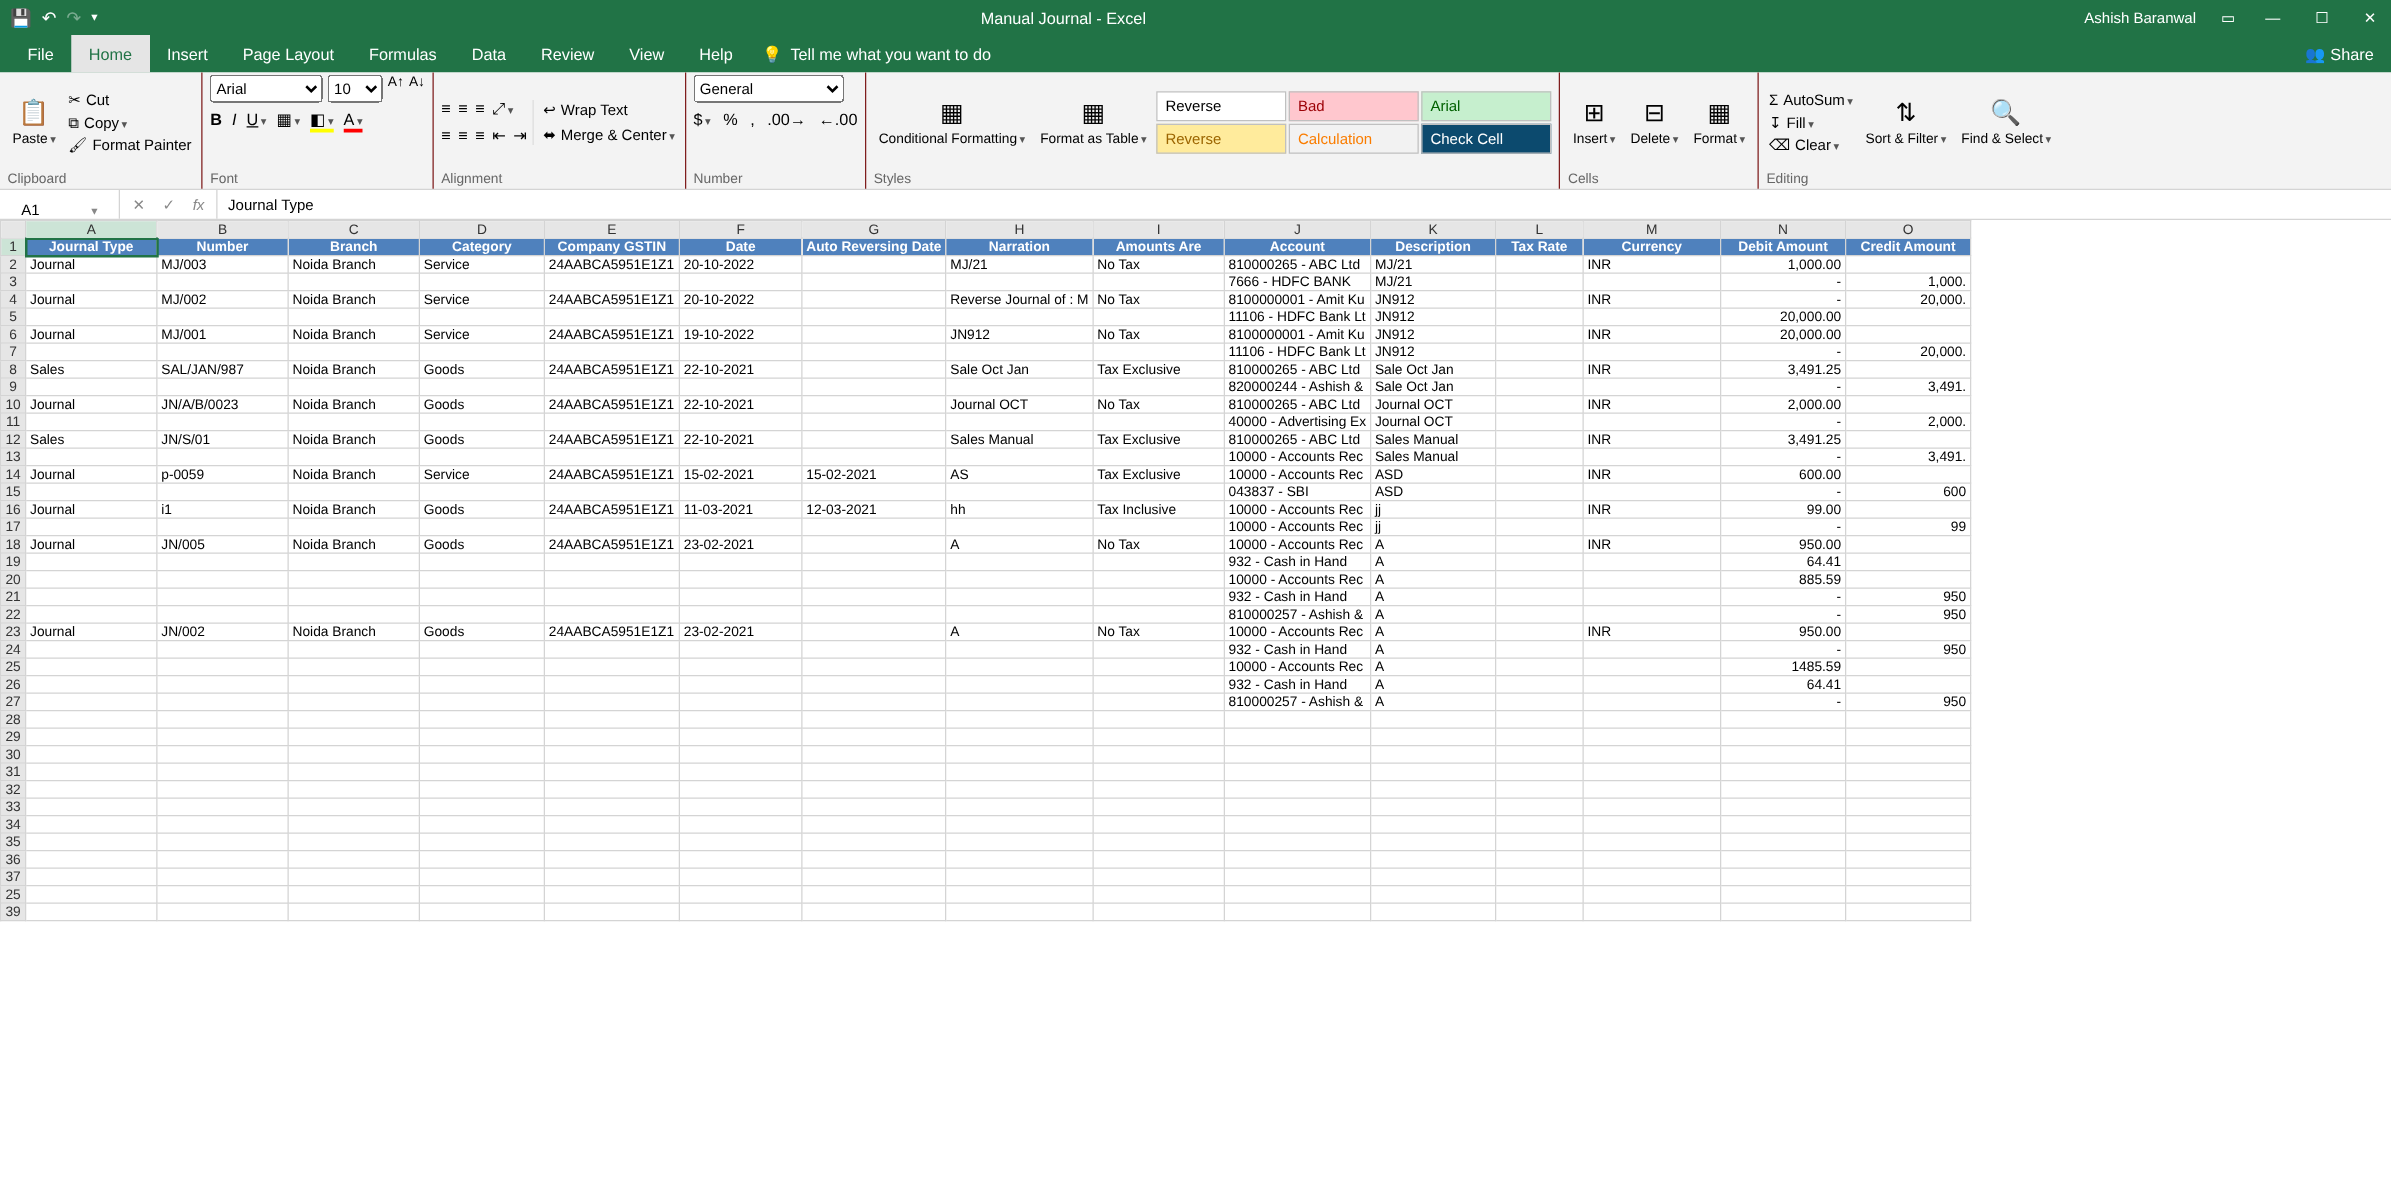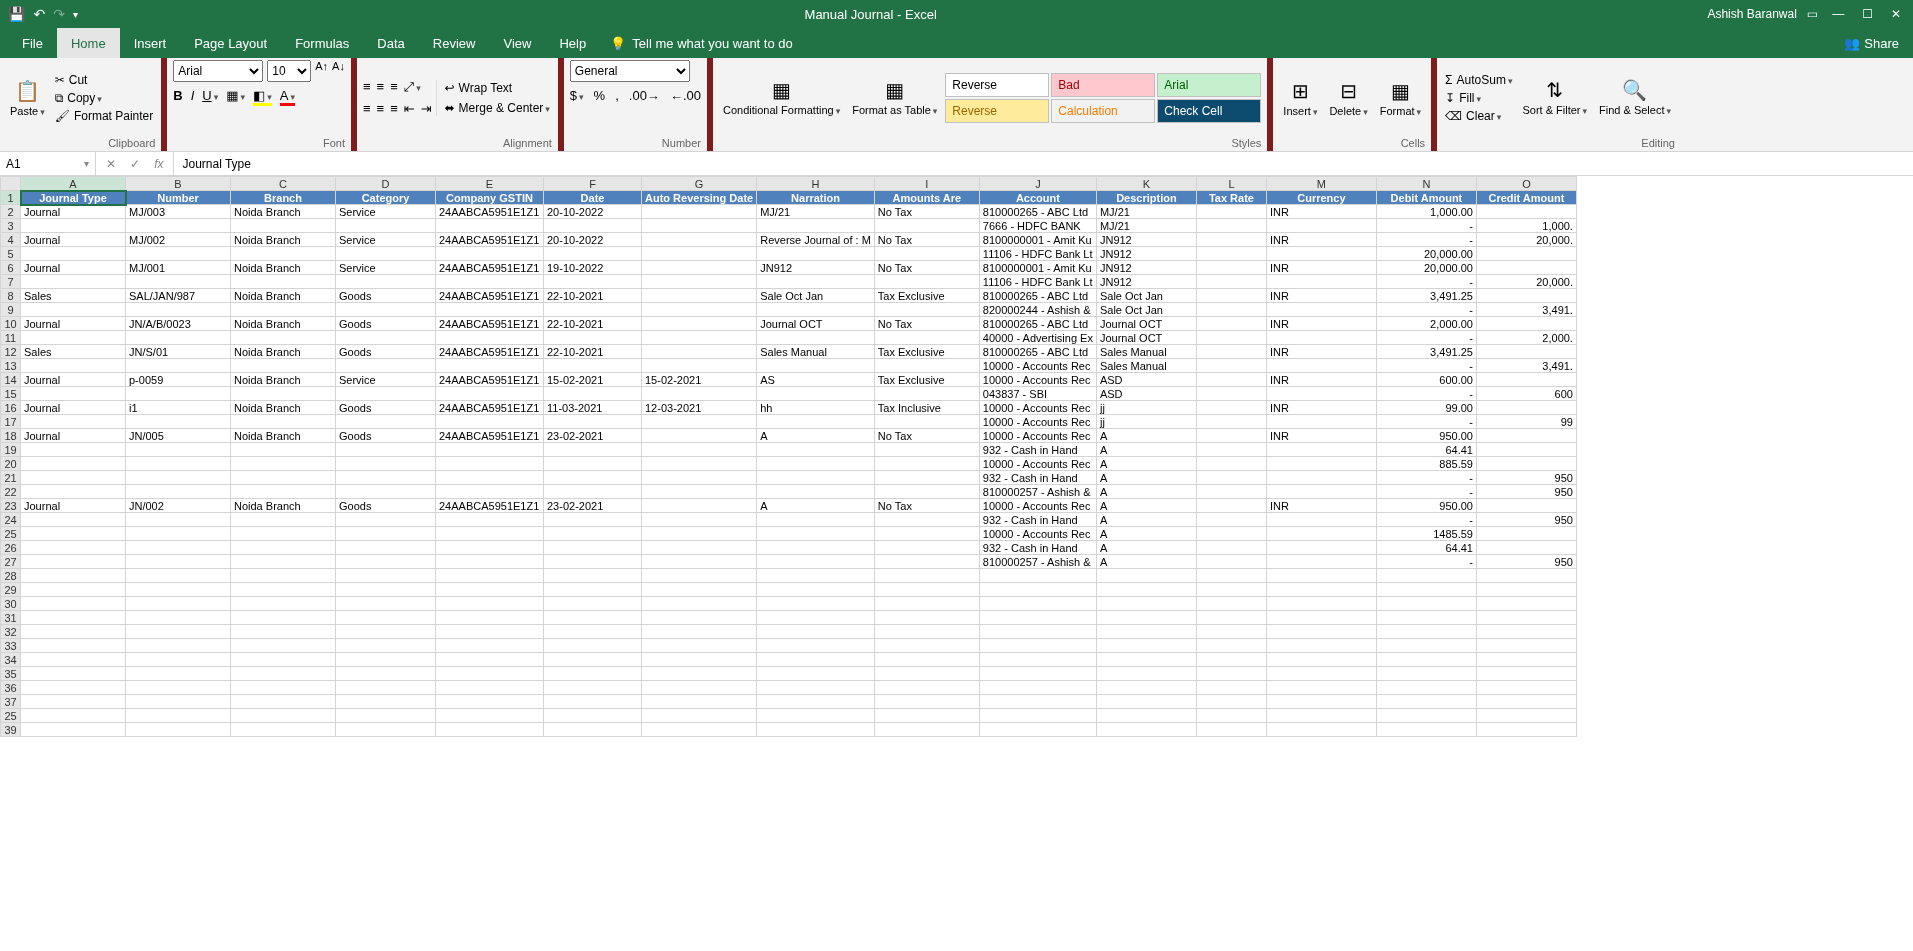--- a/index.html
+++ b/index.html
@@ -1,41 +1,41 @@
 <!DOCTYPE html>
 <html><head>
 <meta charset="utf-8">
 <style>
 * { margin: 0; padding: 0; box-sizing: border-box; font-family: "Segoe UI", Arial, sans-serif; }
 body { background: #fff; overflow: hidden; font-size: 12px; }
 .titlebar { background: #217346; height: 28px; display: flex; align-items: center; color: #fff; padding: 0 8px; }
 .titlebar .qat { display: flex; align-items: center; gap: 8px; }
 .titlebar .qat span { font-size: 14px; }
 .titlebar .title { flex: 1; text-align: center; font-size: 13px; }
-.titlebar .right { display: flex; align-items: center; gap: 10px; font-size: 12px; margin-left: 44px; }
+.titlebar .right { display: flex; align-items: center; gap: 20px; font-size: 12px; margin-left: 44px; }
 .titlebar .right .winbtn { font-size: 12px; padding: 0 4px; }
 .menubar { background: #217346; height: 30px; display: flex; align-items: stretch; padding-left: 8px; }
 .menubar .tab { padding: 0 14px; display: flex; align-items: center; color: #fff; font-size: 13px; cursor: pointer; }
 .menubar .tab.file { }
 .menubar .tab.active { background: #e5e5e5; color: #217346; }
 .menubar .tellme { display: flex; align-items: center; color: #fff; font-size: 13px; gap: 6px; padding: 0 10px; }
 .menubar .share { margin-left: auto; display: flex; align-items: center; color: #fff; padding: 0 14px; font-size: 13px; gap: 4px; }
 .ribbon { background: #f3f3f3; border-bottom: 1px solid #d4d4d4; height: 94px; display: flex; font-size: 11px; }
-.ribbon .group { border-right: 6px solid #7f1d1d; display: flex; flex-direction: column; padding: 2px 6px 0; position: relative; }
+.ribbon .group { border-right: 1px solid #7f1d1d; display: flex; flex-direction: column; padding: 2px 6px 0; position: relative; }
 .ribbon .group .body { flex: 1; display: flex; align-items: center; gap: 4px; }
-.ribbon .group .label { text-align: right; color: #666; font-size: 11px; padding: 2px 0; }
+.ribbon .group .label { text-align: left; color: #666; font-size: 11px; padding: 2px 0; }
 .ribbon .btn-v { display: flex; flex-direction: column; align-items: center; gap: 2px; cursor: pointer; padding: 2px 4px; }
 .ribbon .btn-v .ic { font-size: 20px; }
 .ribbon .small-stack { display: flex; flex-direction: column; gap: 2px; }
 .ribbon .small-btn { display: flex; align-items: center; gap: 4px; cursor: pointer; padding: 1px 2px; font-size: 12px;}
 .ribbon select { font-size: 12px; height: 22px; }
 .ribbon .style-box { width: 104px; height: 24px; border: 1px solid #c0c0c0; display: flex; align-items: center; padding: 0 6px; font-size: 12px; }
 .ribbon .stylegrid { display: grid; grid-template-columns: repeat(3, 104px); gap: 2px; }
 .namebox-row { height: 24px; display: flex; border-bottom: 1px solid #d4d4d4; background: #fff; }
-.namebox { width: 96px; border-right: 1px solid #d4d4d4; display: flex; align-items: center; padding: 0 6px; font-size: 12px; }
+.namebox { width: 96px; border-right: 1px solid #d4d4d4; display: flex; align-items: flex-end; padding: 0 17px; font-size: 12px; }
 .fxicons { display: flex; align-items: center; gap: 14px; padding: 0 10px; color: #888; }
 .fxbar { flex: 1; display: flex; align-items: center; padding: 0 8px; font-size: 12px; border-left: 1px solid #d4d4d4;}
 .grid-wrap { position: relative; overflow: auto; height: calc(951px - 28px - 30px - 94px - 24px); background: #fff;}
 table.sheet { border-collapse: collapse; table-layout: fixed; font-size: 11px; }
 table.sheet th, table.sheet td { border: 1px solid #d4d4d4; height: 14px; padding: 0 3px; white-space: nowrap; overflow: hidden; }
 table.sheet thead th { background: #e6e6e6; font-weight: normal; text-align: center; color: #333; position: sticky; top: 0;}
 table.sheet tbody th { background: #e6e6e6; font-weight: normal; text-align: center; color: #333; width: 20px; }
 table.sheet .hdr td { background: #4f81bd; color: #fff; text-align: center; font-weight: bold; }
 table.sheet td.num { text-align: right; }
 table.sheet thead th.sel { background: #cce4d6; }

